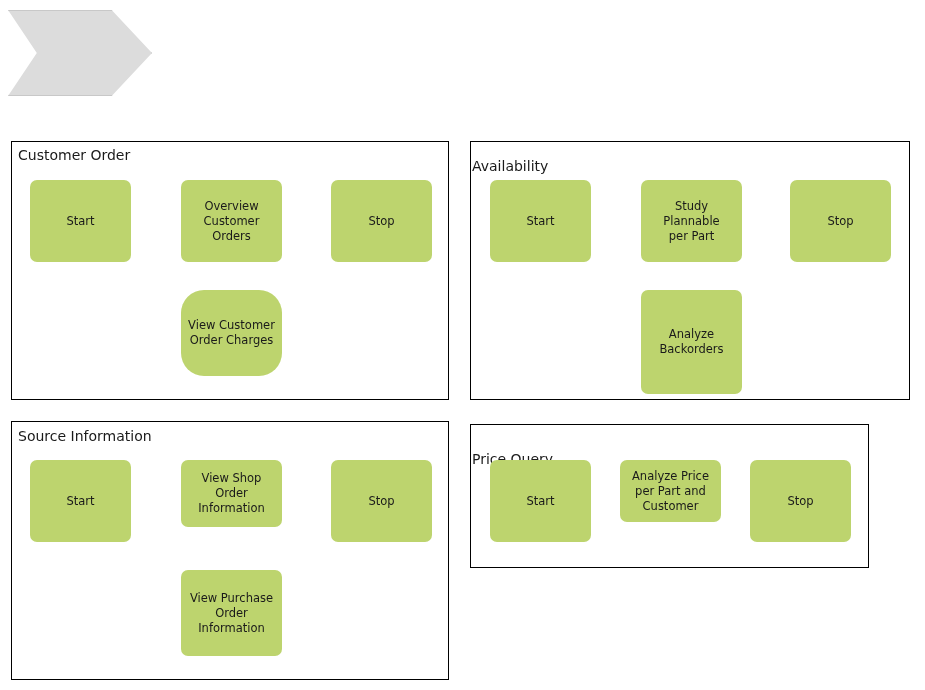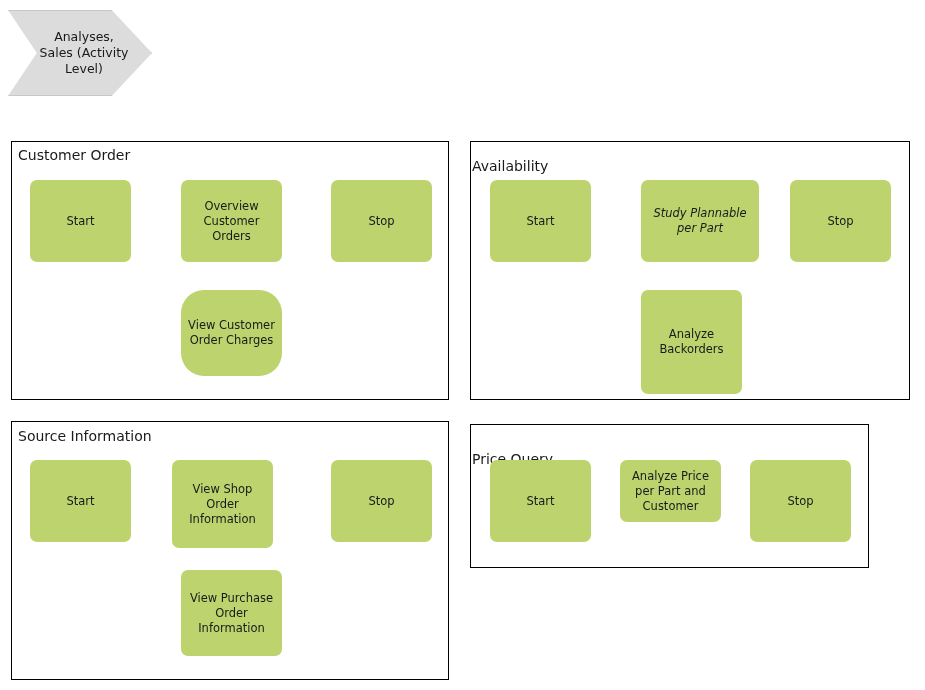--- a/index.html
+++ b/index.html
@@ -131,23 +131,20 @@
   }
 </style>
 </head>
 <body>
 
 <div id="canvas">
 
   <div class="banner">
     <div class="shadow"></div>
     <div class="shape"></div>
-    <div class="label">Analyses,
-Sales (Activity
-Level)</div>
   </div>
 
   <svg class="conn-svg" id="connector-layer" viewBox="0 0 925 690" width="925" height="690">
       <path class="conn-path" d="M131,221 L150,221 L150,221" stroke="#808080"></path>
       <path class="conn-path" d="M131,221 L150,221 Q156,221 156,227 L156,325 Q156,331 162,331 L170,331" stroke="#808080"></path>
       <path class="conn-path" d="M282,221 L300,221" stroke="#808080"></path>
       <path class="conn-path" d="M282,331 L300,331 Q306,331 306,325 L306,227 Q306,221 312,221 L320,221" stroke="#808080"></path>
       <path class="conn-path" d="M591,221 L610,221" stroke="#808080"></path>
       <path class="conn-path" d="M591,221 L610,221 Q616,221 616,227 L616,325 Q616,331 622,331 L630,331" stroke="#808080"></path>
       <path class="conn-path" d="M742,221 L760,221" stroke="#808080"></path>
@@ -177,29 +174,29 @@
       <div class="node" style="left: 30px; top: 180px; width: 101px; height: 82px; background: rgb(189, 212, 110); color: rgb(26, 26, 26);"><div class="shadow-layer"></div><span>Start</span></div>
       <div class="node" style="left: 181px; top: 180px; width: 101px; height: 82px; background: rgb(189, 212, 110); color: rgb(26, 26, 26);"><div class="shadow-layer"></div><span>Overview
 Customer
 Orders</span></div>
       <div class="node" style="left: 331px; top: 180px; width: 101px; height: 82px; background: rgb(189, 212, 110); color: rgb(26, 26, 26);"><div class="shadow-layer"></div><span>Stop</span></div>
       <div class="node" style="left: 181px; top: 290px; width: 101px; height: 86px; background: rgb(189, 212, 110); color: rgb(26, 26, 26); border-radius: 23px;"><div class="shadow-layer"></div><span>View Customer
 Order Charges</span></div>
       <div class="panel" style="left: 470px; top: 141px; width: 440px; height: 259px; border-color: rgb(0, 0, 0);"></div>
       <div class="panel-title" style="left: 472px; top: 148px; color: rgb(26, 26, 26); margin-top: 11px;">Availability</div>
       <div class="node" style="left: 490px; top: 180px; width: 101px; height: 82px; background: rgb(189, 212, 110); color: rgb(26, 26, 26);"><div class="shadow-layer"></div><span>Start</span></div>
-      <div class="node" style="left: 641px; top: 180px; width: 118px; height: 82px; background: rgb(189, 212, 110); color: rgb(26, 26, 26); font-style: italic;"><div class="shadow-layer"></div><span>Study Plannable
+      <div class="node" style="left: 641px; top: 180px; width: 101px; height: 82px; background: rgb(189, 212, 110); color: rgb(26, 26, 26);"><div class="shadow-layer"></div><span>Study Plannable
 per Part</span></div>
       <div class="node" style="left: 790px; top: 180px; width: 101px; height: 82px; background: rgb(189, 212, 110); color: rgb(26, 26, 26);"><div class="shadow-layer"></div><span>Stop</span></div>
       <div class="node" style="left: 641px; top: 290px; width: 101px; height: 104px; background: rgb(189, 212, 110); color: rgb(26, 26, 26);"><div class="shadow-layer"></div><span>Analyze
 Backorders</span></div>
       <div class="panel" style="left: 11px; top: 421px; width: 438px; height: 259px; border-color: rgb(0, 0, 0);"></div>
       <div class="panel-title" style="left: 18px; top: 429px; color: rgb(26, 26, 26);">Source Information</div>
       <div class="node" style="left: 30px; top: 460px; width: 101px; height: 82px; background: rgb(189, 212, 110); color: rgb(26, 26, 26);"><div class="shadow-layer"></div><span>Start</span></div>
-      <div class="node" style="left: 172px; top: 460px; width: 101px; height: 88px; background: rgb(189, 212, 110); color: rgb(26, 26, 26);"><div class="shadow-layer"></div><span>View Shop
+      <div class="node" style="left: 181px; top: 460px; width: 101px; height: 67px; background: rgb(189, 212, 110); color: rgb(26, 26, 26);"><div class="shadow-layer"></div><span>View Shop
 Order
 Information</span></div>
       <div class="node" style="left: 331px; top: 460px; width: 101px; height: 82px; background: rgb(189, 212, 110); color: rgb(26, 26, 26);"><div class="shadow-layer"></div><span>Stop</span></div>
       <div class="node" style="left: 181px; top: 570px; width: 101px; height: 86px; background: rgb(189, 212, 110); color: rgb(26, 26, 26);"><div class="shadow-layer"></div><span>View Purchase
 Order
 Information</span></div>
       <div class="panel" style="left: 470px; top: 424px; width: 399px; height: 144px; border-color: rgb(0, 0, 0);"></div>
       <div class="panel-title" style="left: 472px; top: 428px; color: rgb(26, 26, 26); margin-top: 24px;">Price Query</div>
       <div class="node" style="left: 490px; top: 460px; width: 101px; height: 82px; background: rgb(189, 212, 110); color: rgb(26, 26, 26);"><div class="shadow-layer"></div><span>Start</span></div>
       <div class="node" style="left: 620px; top: 460px; width: 101px; height: 62px; background: rgb(189, 212, 110); color: rgb(26, 26, 26);"><div class="shadow-layer"></div><span>Analyze Price

